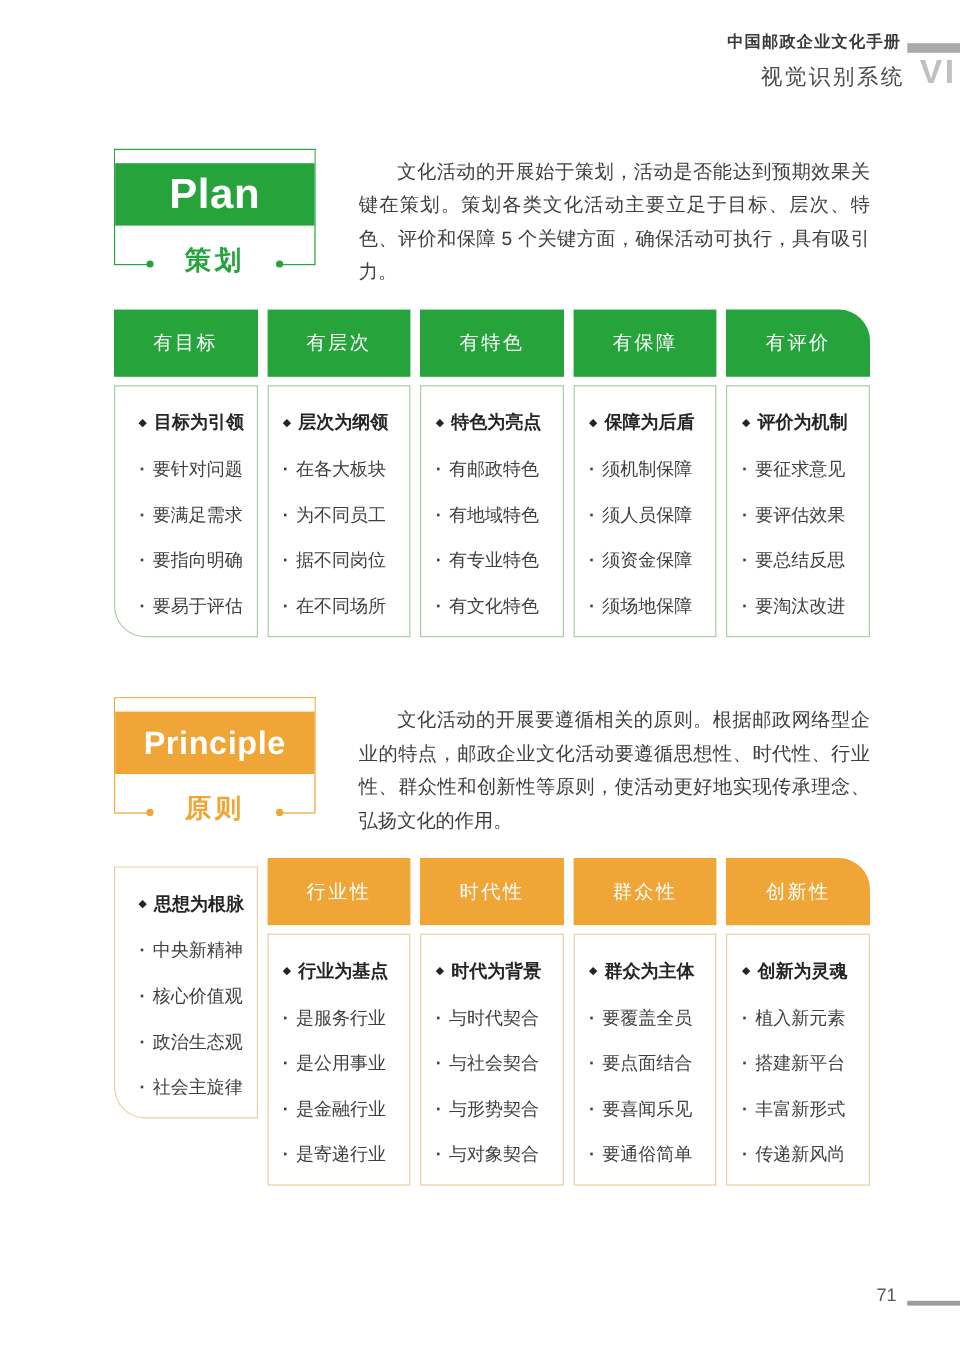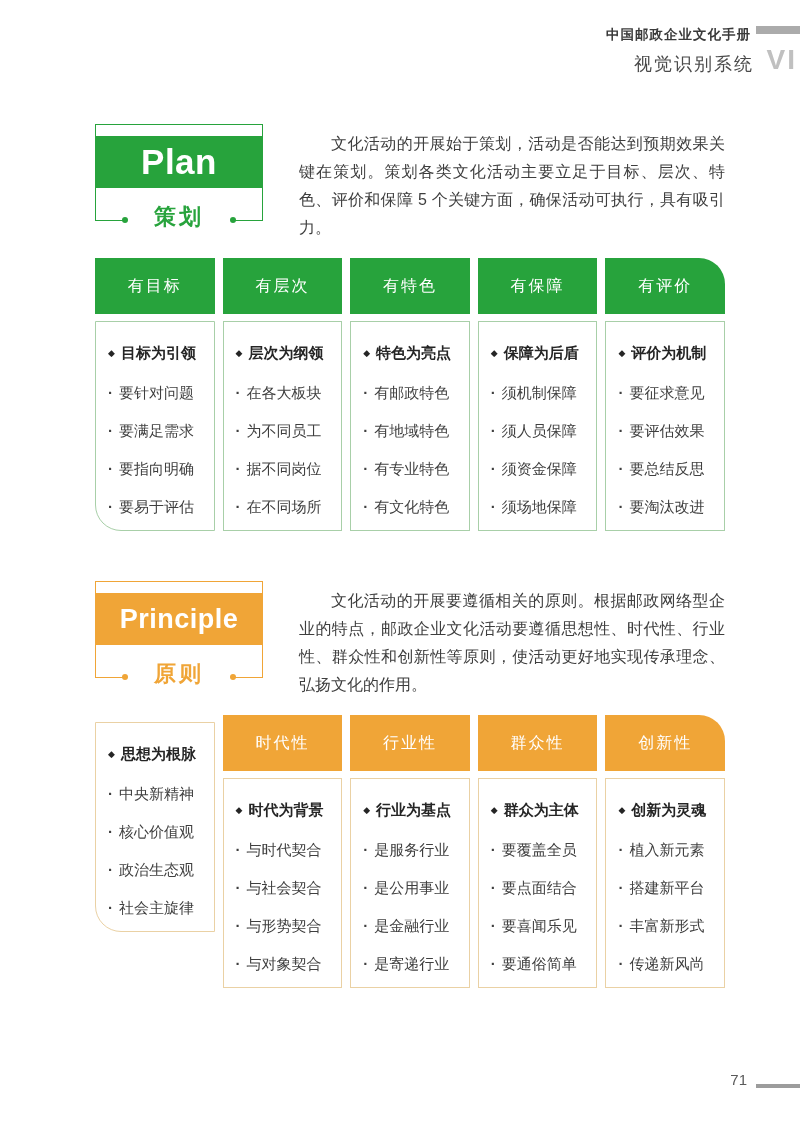--- a/index.html
+++ b/index.html
@@ -5,21 +5,21 @@
   * { margin:0; padding:0; box-sizing:border-box; }
   html,body { background:#e9e9e9; }
   body { font-family:"Liberation Sans","DejaVu Sans",sans-serif; }
   .page {
     width:800px; height:1132px; margin:0 auto; background:#ffffff;
     position:relative; overflow:hidden;
   }
 
   
   .doc-header { padding-top:26px; }
-  .h1row { display:flex; justify-content:flex-end; align-items:flex-start; }
+  .h1row { display:flex; justify-content:flex-end; align-items:flex-end; }
   .h-title { font-size:13.5px; font-weight:bold; color:#3a3a3a; letter-spacing:1px; }
   .h-bar { width:44px; height:8px; background:#ababab; margin-left:5px; }
   .h2row { position:relative; height:40px; }
   .h-sub { position:absolute; right:46px; top:8px; font-size:18px; color:#4a4a4a; letter-spacing:2px; }
   .h-vi { position:absolute; right:3px; top:2px; font-size:28px; font-weight:bold;
           color:#c0c0c0; letter-spacing:2px; line-height:1; }
 
   
   .block { margin-left:95px; width:630px; }
   .sec-0 { margin-top:40px; }
@@ -47,21 +47,21 @@
            color:#3e3e3e; text-indent:2em; text-align:justify; }
 
   
   .columns { margin-top:16px; display:grid; grid-template-columns:repeat(5,1fr);
              gap:8px; width:630px; }
   .col-header { height:56px; display:flex; align-items:center; justify-content:center;
                 background:var(--acc); color:#fff; font-size:16px; letter-spacing:2px; }
   .col:last-child .col-header { border-top-right-radius:26px; }
   .col-card { margin-top:7px; height:210px; border:1px solid var(--bd);
               padding:20px 3px 0 12px; background:#fff; }
-  .col:first-child .col-card { border-bottom-left-radius:26px; }
+  .col:first-child .col-card { border-bottom-left-radius:26px;text-align:center; }
   .lead-line { font-size:15px; font-weight:bold; color:#252525; line-height:22px;
                margin-bottom:16px; white-space:nowrap; }
   .diamond { font-size:9px; margin-right:6px; position:relative; top:-2px; color:#252525; }
   .item-line { font-size:15px; color:#3f3f3f; line-height:22px; margin-bottom:16px;
                white-space:nowrap; }
   .dot-bullet { margin-right:6px; font-weight:bold; color:#3f3f3f; }
 
   
   .doc-footer { position:absolute; right:0; bottom:44px; display:flex; align-items:flex-end; }
   .page-num { font-size:15px; color:#5a5a5a; margin-right:9px; }
@@ -192,50 +192,50 @@
       <div class="items">
               <div class="item-line"><span class="dot-bullet">·</span><span>中央新精神</span></div>
               <div class="item-line"><span class="dot-bullet">·</span><span>核心价值观</span></div>
               <div class="item-line"><span class="dot-bullet">·</span><span>政治生态观</span></div>
               <div class="item-line"><span class="dot-bullet">·</span><span>社会主旋律</span></div>
             </div>
     </div>
   </div>
 
   <div class="col">
+    <div class="col-header">行业性</div>
+    <div class="col-card">
+      <div class="lead-line">
+        <span class="diamond">◆</span><span class="lead-text">行业为基点</span>
+      </div>
+      <div class="items">
+              <div class="item-line"><span class="dot-bullet">·</span><span>是服务行业</span></div>
+              <div class="item-line"><span class="dot-bullet">·</span><span>是公用事业</span></div>
+              <div class="item-line"><span class="dot-bullet">·</span><span>是金融行业</span></div>
+              <div class="item-line"><span class="dot-bullet">·</span><span>是寄递行业</span></div>
+            </div>
+    </div>
+  </div>
+
+  <div class="col">
     <div class="col-header">时代性</div>
     <div class="col-card">
       <div class="lead-line">
         <span class="diamond">◆</span><span class="lead-text">时代为背景</span>
       </div>
       <div class="items">
               <div class="item-line"><span class="dot-bullet">·</span><span>与时代契合</span></div>
               <div class="item-line"><span class="dot-bullet">·</span><span>与社会契合</span></div>
               <div class="item-line"><span class="dot-bullet">·</span><span>与形势契合</span></div>
               <div class="item-line"><span class="dot-bullet">·</span><span>与对象契合</span></div>
             </div>
     </div>
   </div>
 
   <div class="col">
-    <div class="col-header">行业性</div>
-    <div class="col-card">
-      <div class="lead-line">
-        <span class="diamond">◆</span><span class="lead-text">行业为基点</span>
-      </div>
-      <div class="items">
-              <div class="item-line"><span class="dot-bullet">·</span><span>是服务行业</span></div>
-              <div class="item-line"><span class="dot-bullet">·</span><span>是公用事业</span></div>
-              <div class="item-line"><span class="dot-bullet">·</span><span>是金融行业</span></div>
-              <div class="item-line"><span class="dot-bullet">·</span><span>是寄递行业</span></div>
-            </div>
-    </div>
-  </div>
-
-  <div class="col">
     <div class="col-header">群众性</div>
     <div class="col-card">
       <div class="lead-line">
         <span class="diamond">◆</span><span class="lead-text">群众为主体</span>
       </div>
       <div class="items">
               <div class="item-line"><span class="dot-bullet">·</span><span>要覆盖全员</span></div>
               <div class="item-line"><span class="dot-bullet">·</span><span>要点面结合</span></div>
               <div class="item-line"><span class="dot-bullet">·</span><span>要喜闻乐见</span></div>
               <div class="item-line"><span class="dot-bullet">·</span><span>要通俗简单</span></div>

